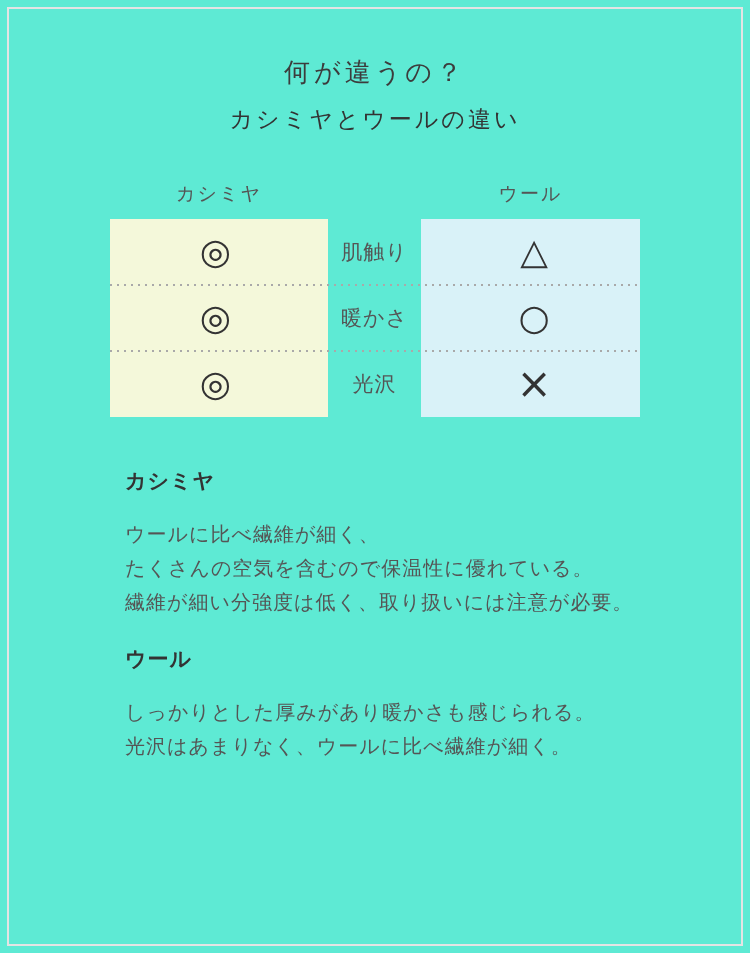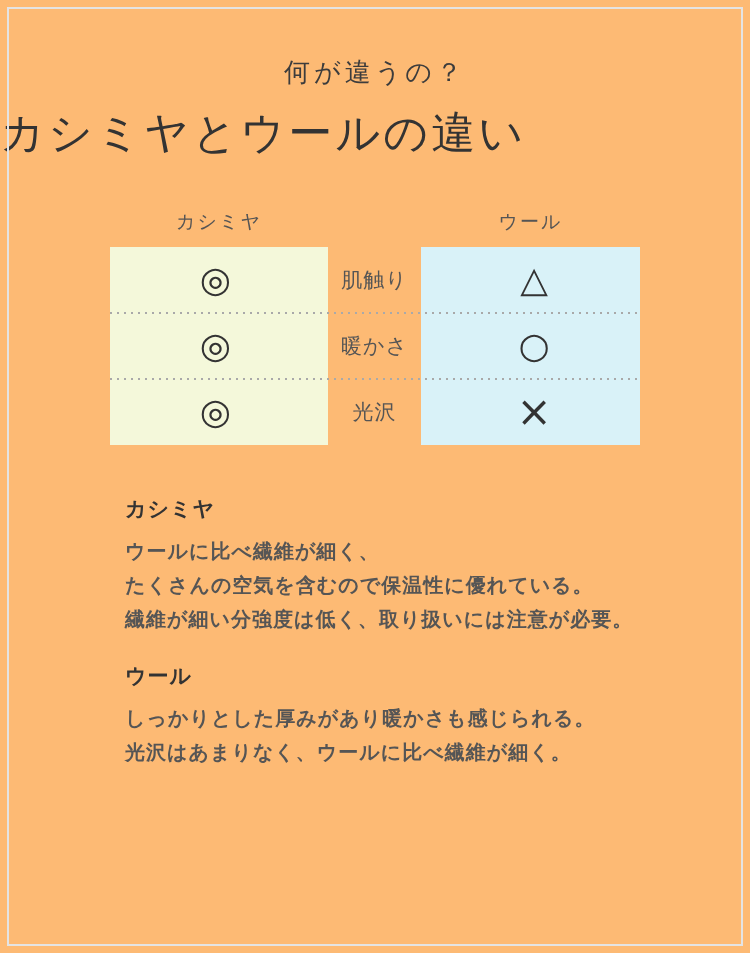--- a/index.html
+++ b/index.html
@@ -1,20 +1,20 @@
 <!DOCTYPE html>
 <html style="--cashmere-bg: #f4f8da; --wool-bg: #d9f2f8;"><head>
 <meta charset="utf-8">
 <style>
   html, body { margin: 0; padding: 0; background: #ffffff; }
   .page {
     position: relative;
     width: 750px;
     height: 953px;
-    background: #fdba74;
+    background: #5eead4;
     overflow: hidden;
     font-family: "Liberation Sans", "DejaVu Sans", sans-serif;
     color: #555;
   }
   .frame {
     position: absolute;
     inset: 7px;
     border: 2px solid #e4e4e4;
     pointer-events: none;
   }
@@ -23,23 +23,23 @@
   .subtitle {
     padding-top: 55px;
     text-align: center;
     font-family: "Liberation Serif", "DejaVu Serif", serif;
     font-size: 26px;
     letter-spacing: 4px;
     color: #3c3c3c;
   }
   .title {
     margin-top: 14px;
-    text-align: left;
+    text-align: center;
     font-family: "Liberation Serif", "DejaVu Serif", serif;
-    font-size: 44px;
+    font-size: 23px;
     letter-spacing: 3px;
     color: #333;
   }
 
   
   .comp { width: 530px; margin: 46px auto 0 auto; }
   .comp-headers { display: flex; margin-bottom: 12px; }
   .comp-headers .hd {
     font-size: 19px;
     letter-spacing: 2px;
@@ -89,21 +89,21 @@
 
   
   .desc { margin: 50px 0 0 125px; }
   .desc + .desc { margin-top: 26px; }
   .desc-heading {
     font-size: 21px;
     font-weight: bold;
     letter-spacing: 1px;
     color: #333;
   }
-  .desc-lines { margin-top: 11px; font-weight: bold; }
+  .desc-lines { margin-top: 22px; }
   .desc-line {
     font-size: 20px;
     line-height: 34px;
     letter-spacing: 1px;
     color: #555;
   }
 </style>
 </head>
 <body>
 

